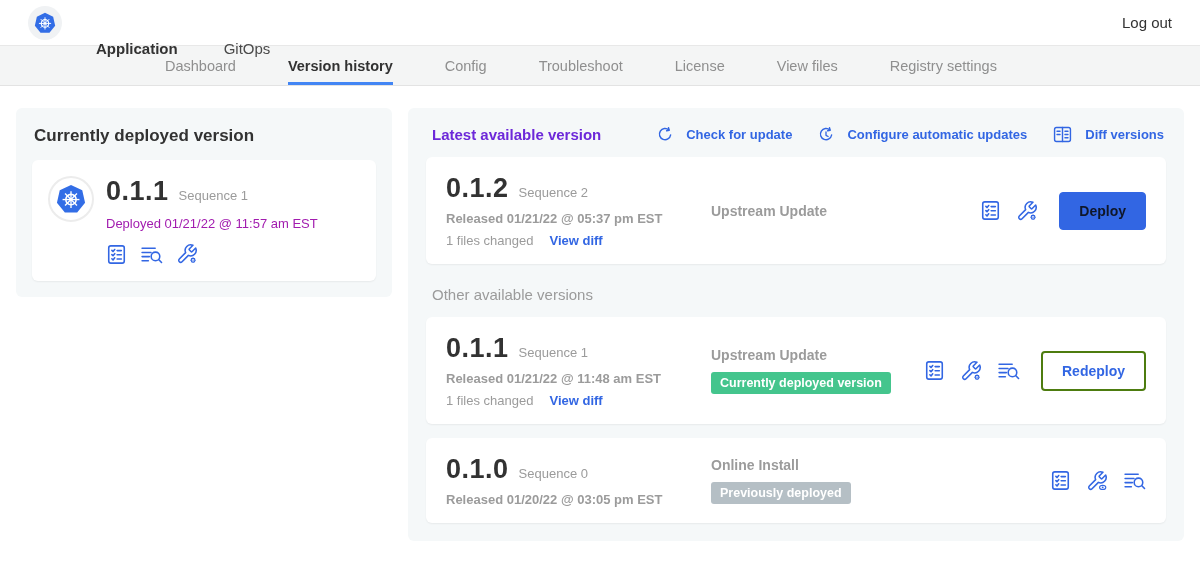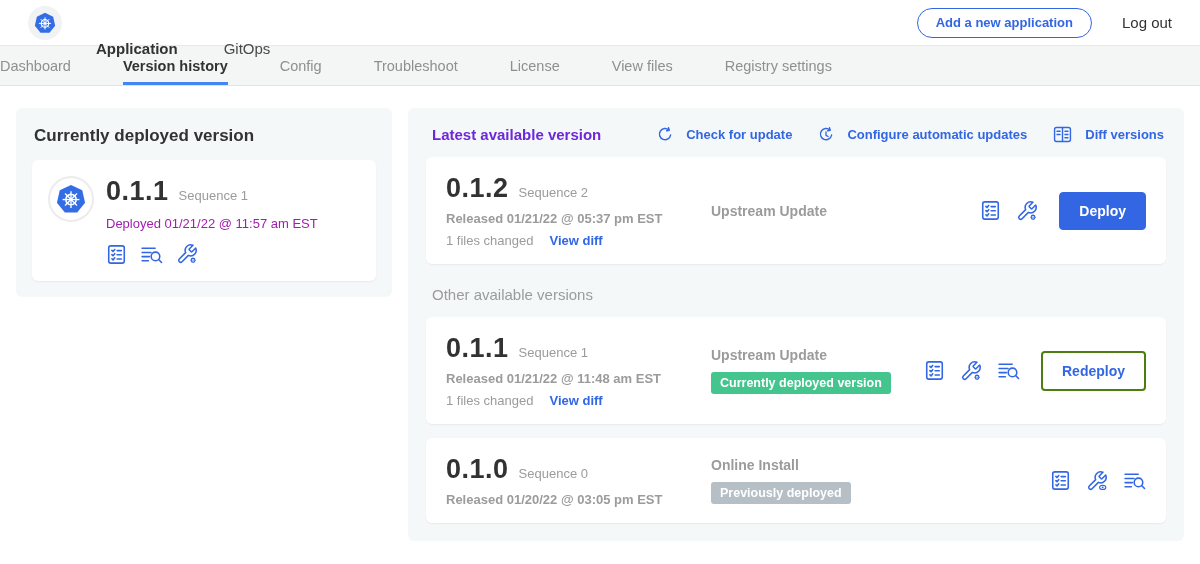--- a/index.html
+++ b/index.html
@@ -16,21 +16,21 @@
     font-size: 15px; color: #4a4a4a; cursor: pointer; }
   .htab.active { color: #323232; font-weight: 700; box-shadow: inset 0 -3px 0 #4285f4; }
   .hspacer { flex: 1; }
   .add-app-btn { align-self: center; height: 30px; padding: 0 18px; border-radius: 15px;
     border: 1px solid #3266e3; background: #fff; color: #3266e3; font-weight: 700;
     font-size: 13px; cursor: pointer; font-family: inherit; }
   .logout { align-self: center; margin-left: 30px; font-size: 15px; color: #323232; cursor: pointer; }
 
   
   .subnav { height: 40px; background: #f4f5f5; border-bottom: 1px solid #e3e3e3;
-    display: flex; align-items: stretch; }
+    display: flex; align-items: stretch; padding-left: 165px; }
   .stab { display: flex; align-items: center; margin-right: 52px; font-size: 14.5px;
     color: #8f8f8f; cursor: pointer; }
   .stab.active { color: #323232; font-weight: 700; box-shadow: inset 0 -3px 0 #4285f4; }
 
   
   .main { display: flex; align-items: flex-start; gap: 16px; padding: 22px 16px 0 16px; }
 
   .panel { background: #f5f8f9; border-radius: 6px; }
   .left-card { width: 376px; padding: 16px; }
   .left-card h2 { font-size: 17px; font-weight: 700; color: #323232; margin: 2px 0 14px 2px; }
@@ -62,21 +62,21 @@
   .view-diff { color: #3266e3; font-weight: 700; margin-left: 16px; cursor: pointer; }
   .vc-mid { flex: 1; }
   .source { font-size: 14px; font-weight: 700; color: #9b9b9b; }
   .badge { display: inline-block; margin-top: 9px; padding: 4px 9px; border-radius: 3px;
     color: #fff; font-size: 12.5px; font-weight: 700; }
   .badge.green { background: #44c58d; }
   .badge.gray  { background: #b5bfc5; }
   .vc-right { display: flex; align-items: center; gap: 15px; flex: none; }
   .btn { font-family: inherit; font-size: 14px; font-weight: 700; border-radius: 4px;
     padding: 10px 19px; cursor: pointer; margin-left: 6px; }
-  .btn.primary { background: #3266e3; border: 1px solid #3266e3; color: #ffffff; }
+  .btn.primary { background: #3266e3; border: 1px solid #3266e3; color: #0f172a; }
   .btn.outline { background: #fff; border: 2px solid #4d7c0f; color: #3266e3; }
   .hidden-defs { position: absolute; width: 0; height: 0; overflow: hidden; }
 </style>
 </head>
 <body>
 
 <svg class="hidden-defs" aria-hidden="true">
   <defs>
     <symbol id="sym-k8s" viewBox="0 0 32 32">
       <polygon points="16,3.5 26,8.3 28.5,19.3 21.5,28 10.5,28 3.5,19.3 6,8.3" fill="#326de6"></polygon>
@@ -168,21 +168,20 @@
   </div>
   <div class="htabs">
     <div class="htab active">
       <span>Application</span>
     </div>
     <div class="htab">
       <span>GitOps</span>
     </div>
   </div>
   <div class="hspacer"></div>
-  <button class="add-app-btn">Add a new application</button>
   <div class="logout">Log out</div>
 </div>
 
 <div class="subnav">
   <div class="stab">
       <span>Dashboard</span>
     </div>
   <div class="stab active">
       <span>Version history</span>
     </div>

